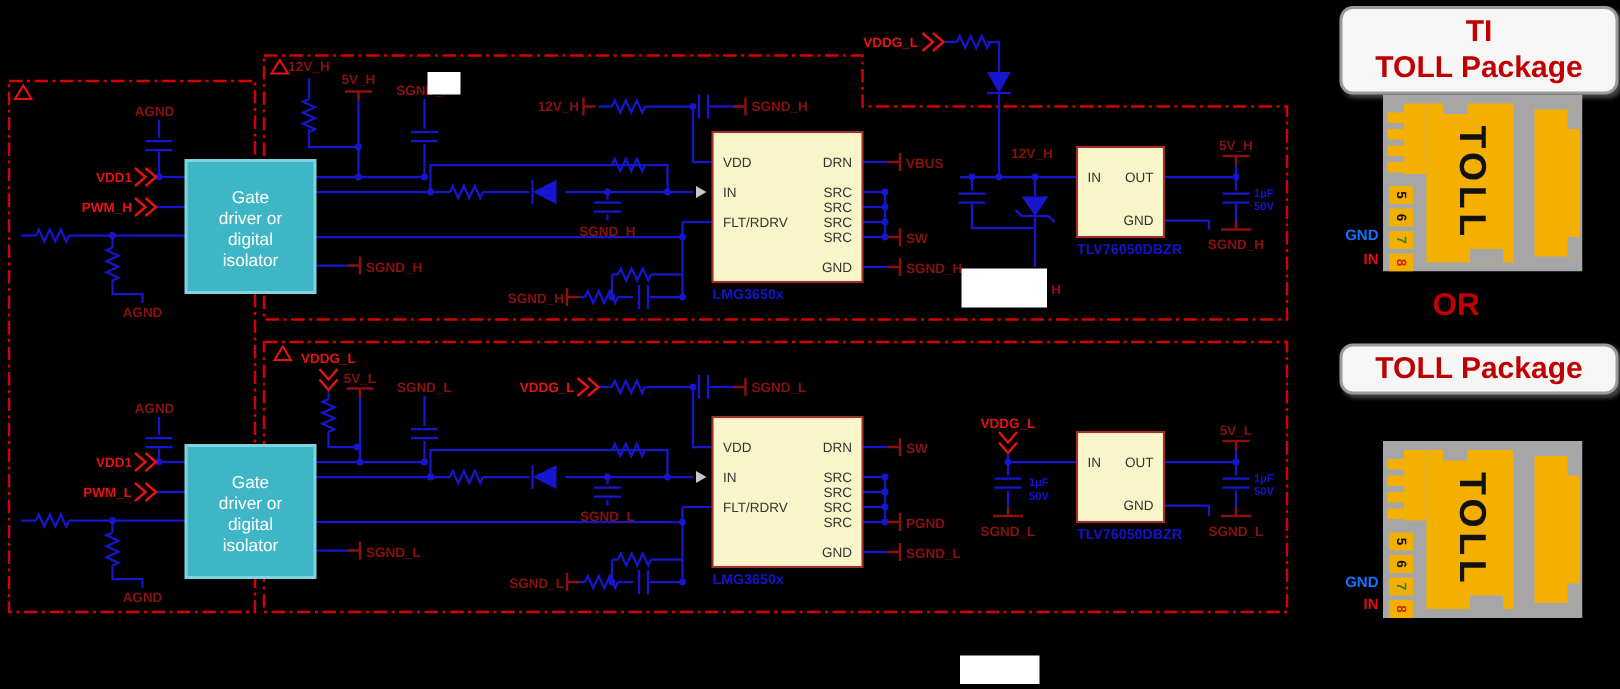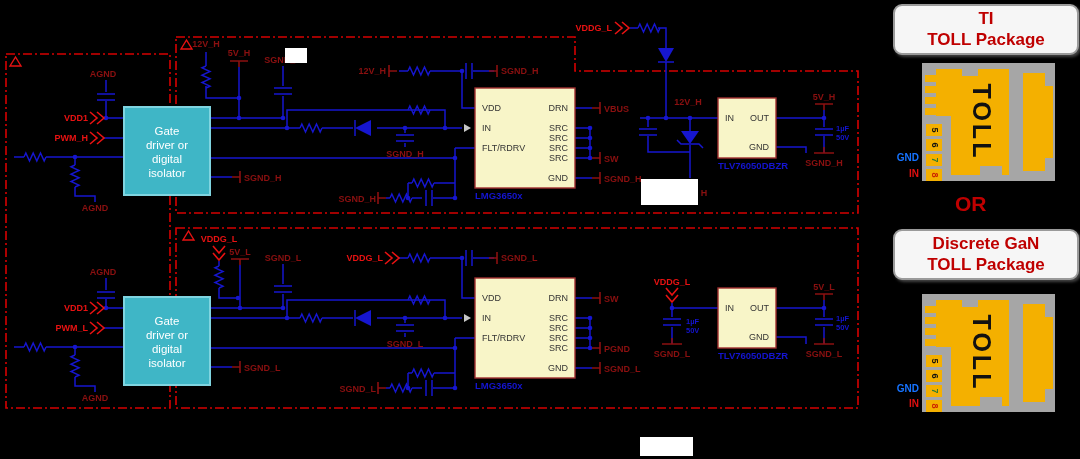--- a/index.html
+++ b/index.html
@@ -1,21 +1,21 @@
 <!DOCTYPE html>
 <html><head>
 <meta charset="utf-8">
 <style>
   html,body{margin:0;padding:0;background:#000;}
   .stage{position:relative;width:1080px;height:459px;background:#000;overflow:hidden;
          font-family:"Liberation Sans",sans-serif;}
   svg text{font-family:"Liberation Sans",sans-serif;}
   .card{position:absolute;width:182px;background:#f6f6f6;border:2px solid #9a9a9a;
         border-radius:9px;text-align:center;color:#bf0000;font-weight:bold;
-        font-size:17px;line-height:1.22;padding:3px 0;box-shadow:2px 2px 3px #444;}
+        font-size:20px;line-height:1.22;padding:3px 0;box-shadow:2px 2px 3px #444;}
   .orlab{position:absolute;left:955px;top:192px;width:70px;text-align:left;
          color:#c00000;font-weight:bold;font-size:21px;}
   .pinlab{position:absolute;font-weight:bold;font-size:10px;width:26px;text-align:right;}
   .pinlab.g{color:#1673ff;}
   .pinlab.i{color:#e01010;}
   .pkg{position:absolute;}
 </style>
 </head>
 <body>
 
@@ -374,21 +374,20 @@
       <text x="12" y="97" font-size="9" font-weight="bold" fill="#2e7d32" text-anchor="middle" dominant-baseline="middle" transform="rotate(90 12 97)">7</text>
       <rect x="4" y="106" width="16" height="12" fill="#f4b000"></rect>
       <text x="12" y="112" font-size="9" font-weight="bold" fill="#cc2200" text-anchor="middle" dominant-baseline="middle" transform="rotate(90 12 112)">8</text>
     </svg>
   <div class="pinlab g" style="left:893px;top:152px">GND</div>
   <div class="pinlab i" style="left:893px;top:168px">IN</div>
 
   <div class="orlab">OR</div>
 
   <div class="card" style="left:893px;top:229px">
-    <div>Discrete GaN</div>
     <div>TOLL Package</div>
   </div>
 
   <svg id="pkg2" class="pkg" style="left:922px;top:294px" width="133" height="118" viewBox="0 0 133 118">
       <rect x="0" y="0" width="133" height="118" fill="#a6a6a6"></rect>
       <rect x="3" y="12" width="11" height="7" fill="#f4b000"></rect>
       <rect x="3" y="23" width="11" height="7" fill="#f4b000"></rect>
       <rect x="3" y="34" width="11" height="7" fill="#f4b000"></rect>
       <rect x="3" y="45" width="11" height="7" fill="#f4b000"></rect>
       <rect x="14" y="6" width="15" height="47" fill="#f4b000"></rect>

